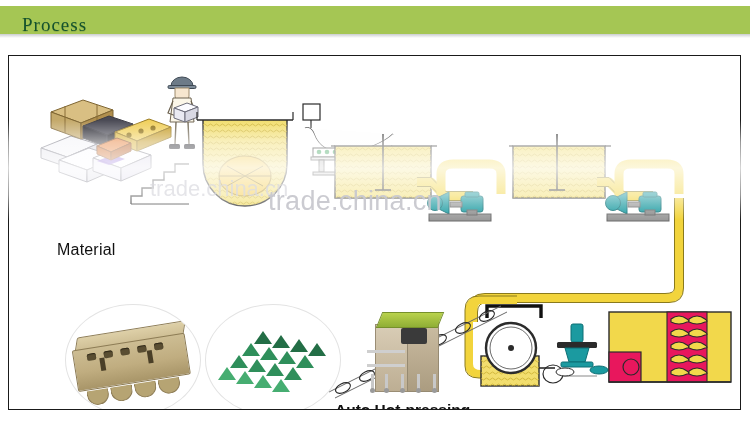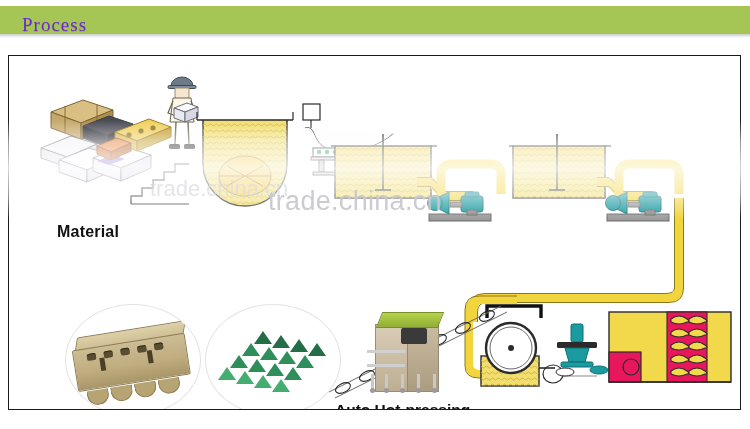--- a/index.html
+++ b/index.html
@@ -19,42 +19,42 @@
     background:#a5c654;
   }
   .header-bar:after{
     content:"";position:absolute;left:0;bottom:-4px;width:750px;height:4px;
     background:linear-gradient(to bottom,#b9bcc0,#ffffff);
     opacity:.75;
   }
   .header-title{
     position:absolute;left:22px;top:8px;
     font-family:"Liberation Serif", serif;
-    font-size:19px;letter-spacing:1px;color:#6d28d9;
+    font-size:19px;letter-spacing:1px;color:#14532d;
     text-shadow:0 1px 0 rgba(0,0,0,.12);
   }
 
   
   .panel{
     position:absolute;left:8px;top:55px;width:733px;height:355px;
     border:1.5px solid #1a1a1a;background:#fff;box-sizing:border-box;
     overflow:hidden;
   }
   .stage{position:absolute;left:0;top:0;width:730px;height:352px;}
 
   
   .abs{position:absolute;}
   svg{display:block;overflow:visible;}
 
   
   .lbl{
     position:absolute;color:#111;font-family:"Liberation Sans",sans-serif;
     white-space:nowrap;
   }
-  .lbl-material{left:48px;top:167px;font-size:16px;font-weight:700;letter-spacing:.2px;}
+  .lbl-material{left:48px;top:185px;font-size:16px;font-weight:400;letter-spacing:.2px;}
   .lbl-hot1{left:326px;top:345px;font-size:15.5px;font-weight:600;}
 
   
   .wm-strip{
     position:absolute;left:0;top:120px;width:750px;height:100px;
     background:linear-gradient(to bottom,
        rgba(255,255,255,0) 0%,
        rgba(255,255,255,.55) 22%,
        rgba(255,255,255,.82) 48%,
        rgba(255,255,255,.55) 75%,

